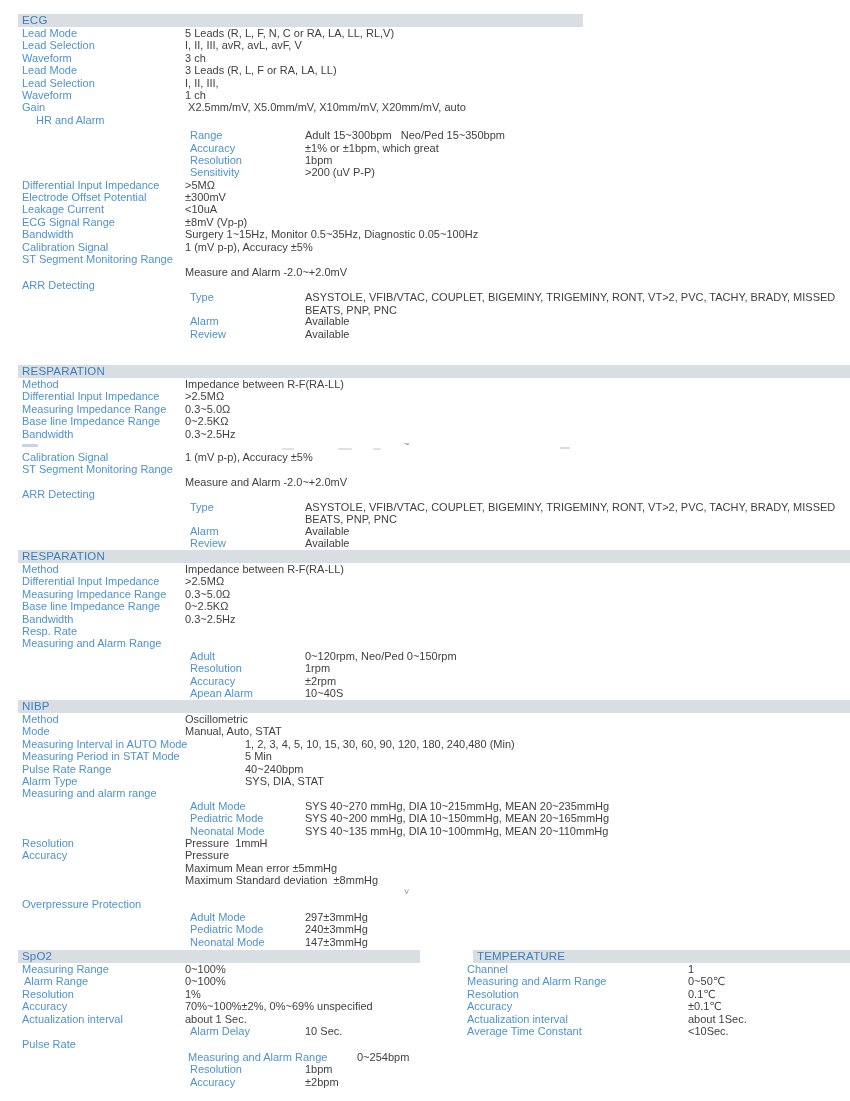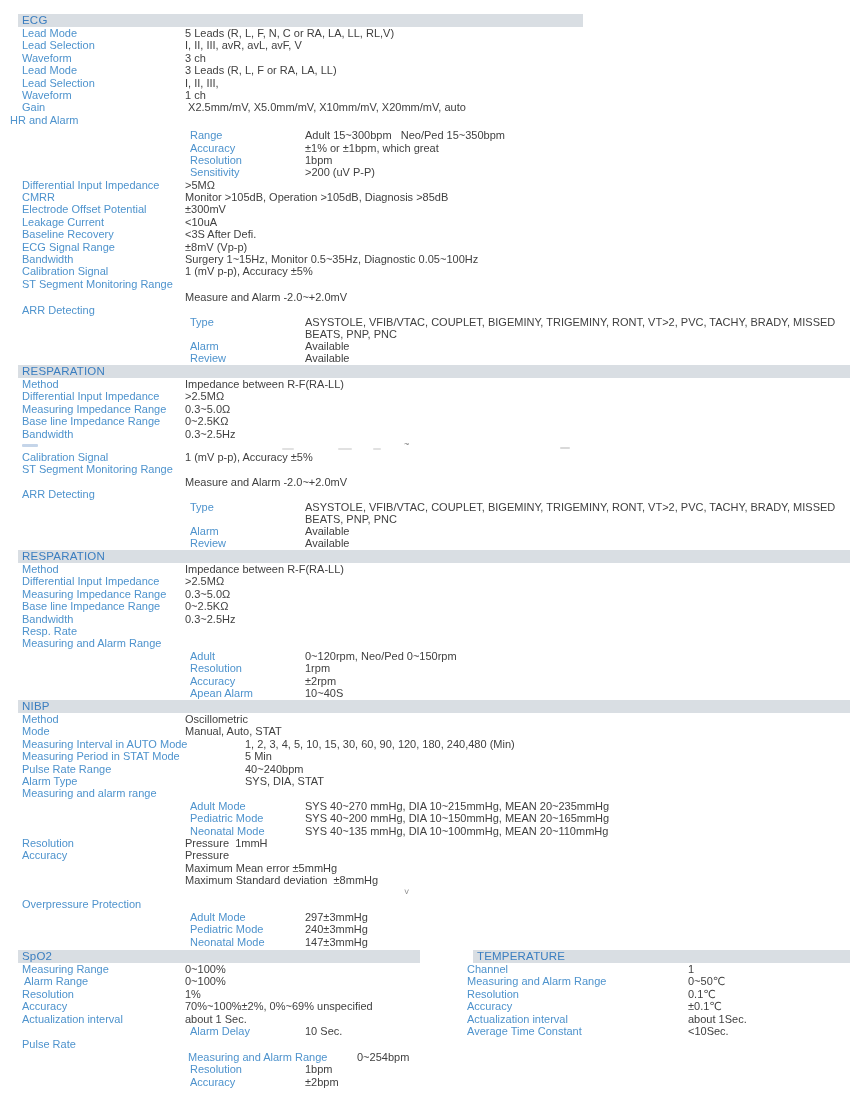--- a/index.html
+++ b/index.html
@@ -48,21 +48,21 @@
       </div>
       <div class="r" style="height: 12.4px;">
         <span class="lbl" style="left: 22px;">Waveform</span>
         <span class="val" style="left: 185px;">1 ch</span>
       </div>
       <div class="r" style="height: 12.4px;">
         <span class="lbl" style="left: 22px;">Gain</span>
         <span class="val" style="left: 185px;"> X2.5mm/mV, X5.0mm/mV, X10mm/mV, X20mm/mV, auto</span>
       </div>
       <div class="r" style="height: 12.4px;">
-        <span class="lbl" style="left: 10px;">HR and Alarm</span>
+        <span class="lbl" style="left: 36px;">HR and Alarm</span>
       </div>
       <div class="r" style="height: 3px;"></div>
       <div class="r" style="height: 12.4px;">
         <span class="lbl" style="left: 190px;">Range</span>
         <span class="val" style="left: 305px;">Adult 15~300bpm   Neo/Ped 15~350bpm</span>
       </div>
       <div class="r" style="height: 12.4px;">
         <span class="lbl" style="left: 190px;">Accuracy</span>
         <span class="val" style="left: 305px;">±1% or ±1bpm, which great</span>
       </div>
@@ -72,34 +72,26 @@
       </div>
       <div class="r" style="height: 12.4px;">
         <span class="lbl" style="left: 190px;">Sensitivity</span>
         <span class="val" style="left: 305px;">&gt;200 (uV P-P)</span>
       </div>
       <div class="r" style="height: 12.4px;">
         <span class="lbl" style="left: 22px;">Differential Input Impedance</span>
         <span class="val" style="left: 185px;">&gt;5MΩ</span>
       </div>
       <div class="r" style="height: 12.4px;">
-        <span class="lbl" style="left: 22px;">CMRR</span>
-        <span class="val" style="left: 185px;">Monitor &gt;105dB, Operation &gt;105dB, Diagnosis &gt;85dB</span>
-      </div>
-      <div class="r" style="height: 12.4px;">
         <span class="lbl" style="left: 22px;">Electrode Offset Potential</span>
         <span class="val" style="left: 185px;">±300mV</span>
       </div>
       <div class="r" style="height: 12.4px;">
         <span class="lbl" style="left: 22px;">Leakage Current</span>
         <span class="val" style="left: 185px;">&lt;10uA</span>
-      </div>
-      <div class="r" style="height: 12.4px;">
-        <span class="lbl" style="left: 22px;">Baseline Recovery</span>
-        <span class="val" style="left: 185px;">&lt;3S After Defi.</span>
       </div>
       <div class="r" style="height: 12.4px;">
         <span class="lbl" style="left: 22px;">ECG Signal Range</span>
         <span class="val" style="left: 185px;">±8mV (Vp-p)</span>
       </div>
       <div class="r" style="height: 12.4px;">
         <span class="lbl" style="left: 22px;">Bandwidth</span>
         <span class="val" style="left: 185px;">Surgery 1~15Hz, Monitor 0.5~35Hz, Diagnostic 0.05~100Hz</span>
       </div>
       <div class="r" style="height: 12.4px;">

